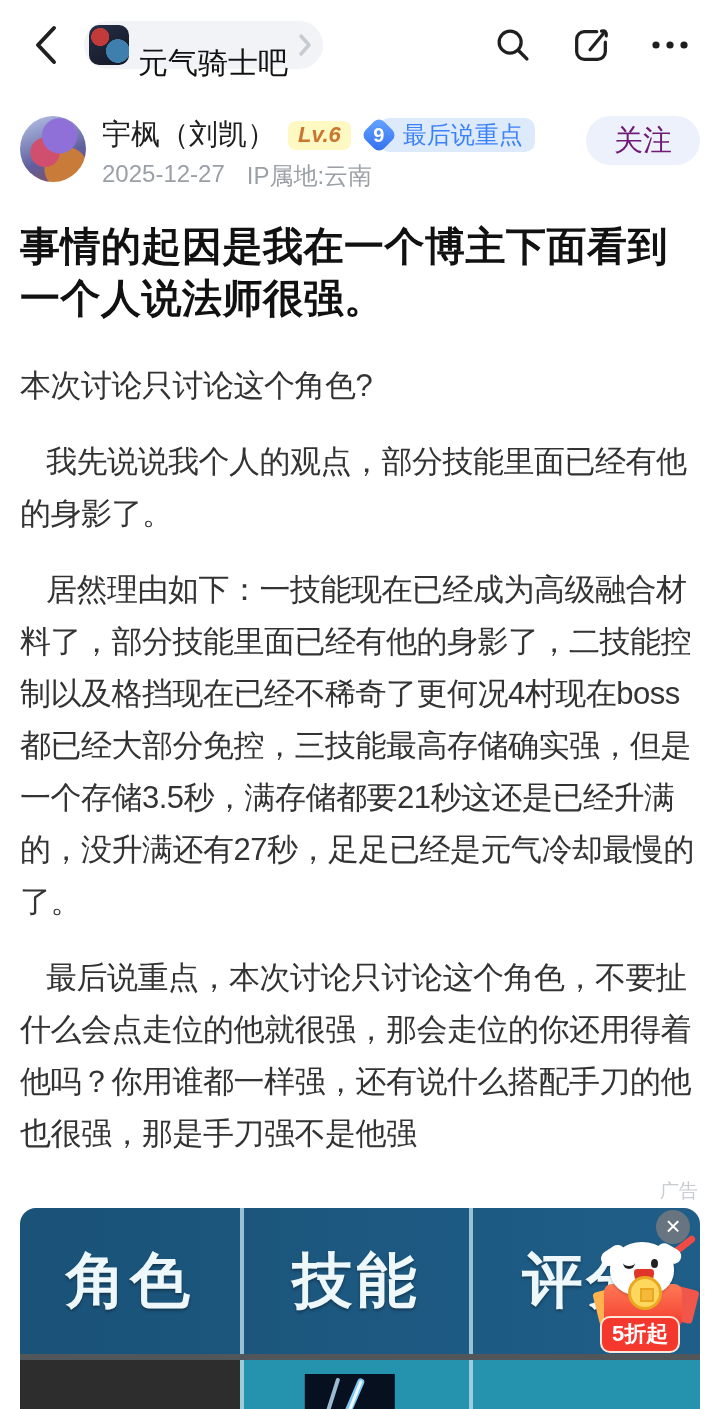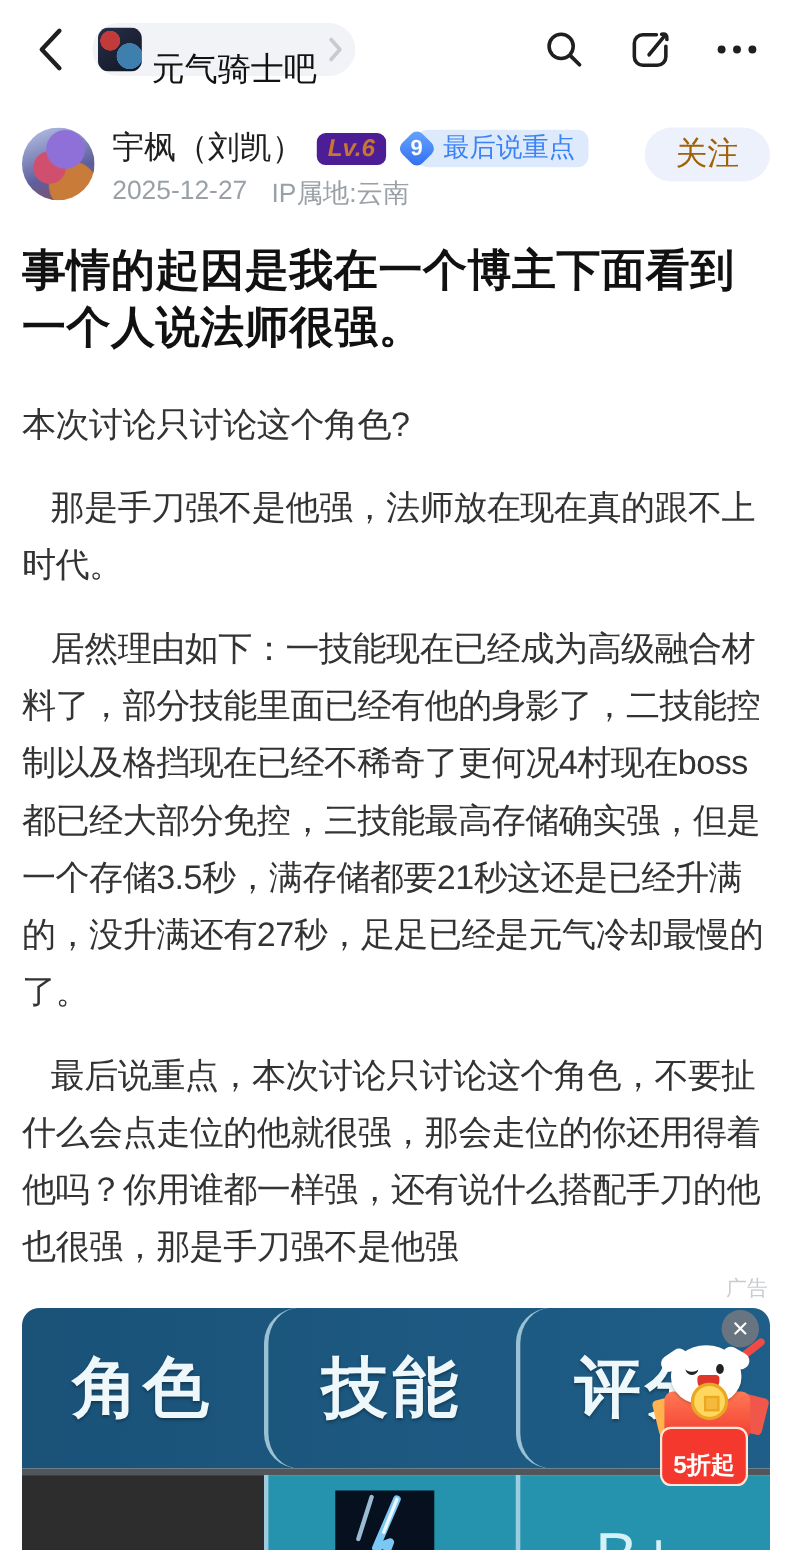--- a/index.html
+++ b/index.html
@@ -23,51 +23,51 @@
   
   .author-row { margin:26px 20px 0; display:flex; align-items:flex-start; }
   .avatar { width:66px; height:66px; border-radius:50%; flex:0 0 66px; overflow:hidden;
             background:radial-gradient(circle at 60% 30%,#8f6fd8 0 28%,transparent 30%),
                        radial-gradient(circle at 38% 55%,#d14f6e 0 26%,transparent 28%),
                        radial-gradient(circle at 70% 80%,#c97b3a 0 30%,transparent 32%),
                        linear-gradient(160deg,#b9c6e8,#5e5f9e 60%,#8c4b52); }
   .author-info { margin-left:16px; flex:1; min-width:0; }
   .author-line1 { display:flex; align-items:center; gap:12px; height:38px; }
   .author-name { font-size:29px; color:#1f1f1f; font-weight:500; white-space:nowrap; }
-  .lv-badge { background:#4c1d95; color:#c9762f; font-size:22px; font-weight:700; font-style:italic;
+  .lv-badge { background:#fef9c3; color:#c9762f; font-size:22px; font-weight:700; font-style:italic;
               border-radius:8px; padding:3px 10px 4px; line-height:1; }
   .knight-badge { position:relative; display:flex; align-items:center; height:38px; }
   .gem { position:absolute; left:3px; top:6px; width:26px; height:26px; border-radius:7px;
          transform:rotate(45deg); background:linear-gradient(135deg,#6aa7ff,#2e6cf0); }
   .gem-num { position:absolute; left:3px; top:5px; width:26px; height:28px; z-index:2;
              color:#fff; font-size:20px; font-weight:700; text-align:center; line-height:28px; }
   .knight-pill { margin-left:16px; background:#ddeafc; color:#3c82f7; font-size:24px; font-weight:500;
                  border-radius:10px; padding:4px 12px 4px 24px; line-height:1.1; white-space:nowrap; }
   .author-line2 { margin-top:6px; font-size:24px; color:#9aa0a6; display:flex; gap:22px; }
-  .follow-btn { margin-left:12px; flex:0 0 auto; background:#edf1fb; color:#a16207; font-size:29px;
+  .follow-btn { margin-left:12px; flex:0 0 auto; background:#edf1fb; color:#701a75; font-size:29px;
                 border:none; border-radius:26px; padding:10px 28px; line-height:1; cursor:pointer; }
 
   
   .post-title { margin:28px 20px 0; font-size:40px; line-height:52px; font-weight:700;
                 color:#111; letter-spacing:0.5px; }
   .post-body { margin:0 20px; font-size:31px; line-height:52px; color:#333; letter-spacing:-0.5px; }
   .post-body p { margin-top:24px; }
   .post-body p.first { margin-top:36px; }
   .post-body p.indent { text-indent:26px; }
 
   
-  .ad-label { margin:1px 22px 0; text-align:right; font-size:19px; color:#c8ccd0; line-height:22px; }
+  .ad-label { margin:20px 22px 0; text-align:right; font-size:19px; color:#c8ccd0; line-height:22px; }
   .ad-card { position:relative; margin:6px 20px 0; width:680px; height:277px;
              border-radius:16px 16px 0 0; overflow:hidden; cursor:pointer; }
   .tbl-header { display:grid; grid-template-columns:220px 229px 231px; height:146px;
                 background:linear-gradient(90deg,#1a5278,#1f5e88); }
   .tbl-header .cell { display:flex; align-items:center; justify-content:center;
                       color:#eef8fb; font-size:60px; font-weight:700; letter-spacing:4px;
                       text-shadow:0 2px 3px rgba(0,0,0,.35); }
-  .tbl-header .cell + .cell { border-left:4px solid rgba(186,219,233,.8);border-radius:32px; }
+  .tbl-header .cell + .cell { border-left:4px solid rgba(186,219,233,.8); }
   .tbl-divider { height:6px; background:#50565a; }
   .tbl-body { display:grid; grid-template-columns:220px 229px 231px; height:125px; }
   .tbl-body .cell { position:relative; background:#2593ae; }
   .tbl-body .cell + .cell { border-left:4px solid rgba(186,219,233,.8); }
   .cell.char-cell { background:#2d2d2e; }
   .skill-box { position:absolute; left:50%; transform:translateX(-58%); top:14px;
                width:90px; height:111px; background:#07101e; }
   .rating { position:absolute; left:0; right:14px; top:40px; text-align:center;
             color:#d4f1f7; font-size:58px; font-weight:400; letter-spacing:2px; }
 
@@ -95,21 +95,21 @@
               background:linear-gradient(180deg,#ff7a55,#f23a2e); z-index:2; }
   .coin { position:absolute; left:34px; top:38px; width:34px; height:34px; border-radius:50%;
           background:#ffd75e; border:3px solid #e9a820; z-index:4; }
   .coin::after { content:""; position:absolute; left:9px; top:9px; width:10px; height:10px;
                  background:#f5b93c; border:2px solid #e9a820; }
   .packet-l { position:absolute; left:2px; top:52px; width:22px; height:34px; background:#ffb24d;
               border-radius:4px; transform:rotate(-14deg); z-index:1; }
   .packet-r { position:absolute; right:2px; top:50px; width:24px; height:34px; background:#f0564a;
               border-radius:4px; transform:rotate(14deg); z-index:1; }
   .discount-pill { position:absolute; left:6px; top:78px; z-index:5; background:#f5382e;
-                   border:2px solid #ffe7d8; border-radius:10px; padding:18px 10px 2px;
+                   border:2px solid #ffe7d8; border-radius:10px; padding:1px 10px 2px;
                    color:#fff; font-size:22px; font-weight:700; white-space:nowrap; }
 </style>
 </head>
 <body>
 
 <div class="navbar">
   <div class="back-btn">
     <svg width="30" height="46" viewBox="0 0 30 46">
       <path d="M24 6 L8 23 L24 40" fill="none" stroke="#1f1f1f" stroke-width="4" stroke-linecap="round" stroke-linejoin="round"></path>
     </svg>
@@ -157,21 +157,21 @@
       <span>IP属地:云南</span>
     </div>
   </div>
   <button class="follow-btn">关注</button>
 </div>
 
 <h1 class="post-title">事情的起因是我在一个博主下面看到一个人说法师很强。</h1>
 
 <div class="post-body">
   <p class="first">本次讨论只讨论这个角色?</p>
-  <p class="indent">那是手刀强不是他强，法师放在现在真的跟不上时代。</p>
+  <p class="indent">我先说说我个人的观点，部分技能里面已经有他的身影了。</p>
   <p class="indent">居然理由如下：一技能现在已经成为高级融合材料了，部分技能里面已经有他的身影了，二技能控制以及格挡现在已经不稀奇了更何况4村现在boss都已经大部分免控，三技能最高存储确实强，但是一个存储3.5秒，满存储都要21秒这还是已经升满的，没升满还有27秒，足足已经是元气冷却最慢的了。</p>
   <p class="indent">最后说重点，本次讨论只讨论这个角色，不要扯什么会点走位的他就很强，那会走位的你还用得着他吗？你用谁都一样强，还有说什么搭配手刀的他也很强，那是手刀强不是他强</p>
 </div>
 
 <div class="ad-label">广告</div>
 
 <div class="ad-card">
 
   <div class="tbl-header">
     <div class="cell">角色</div>

